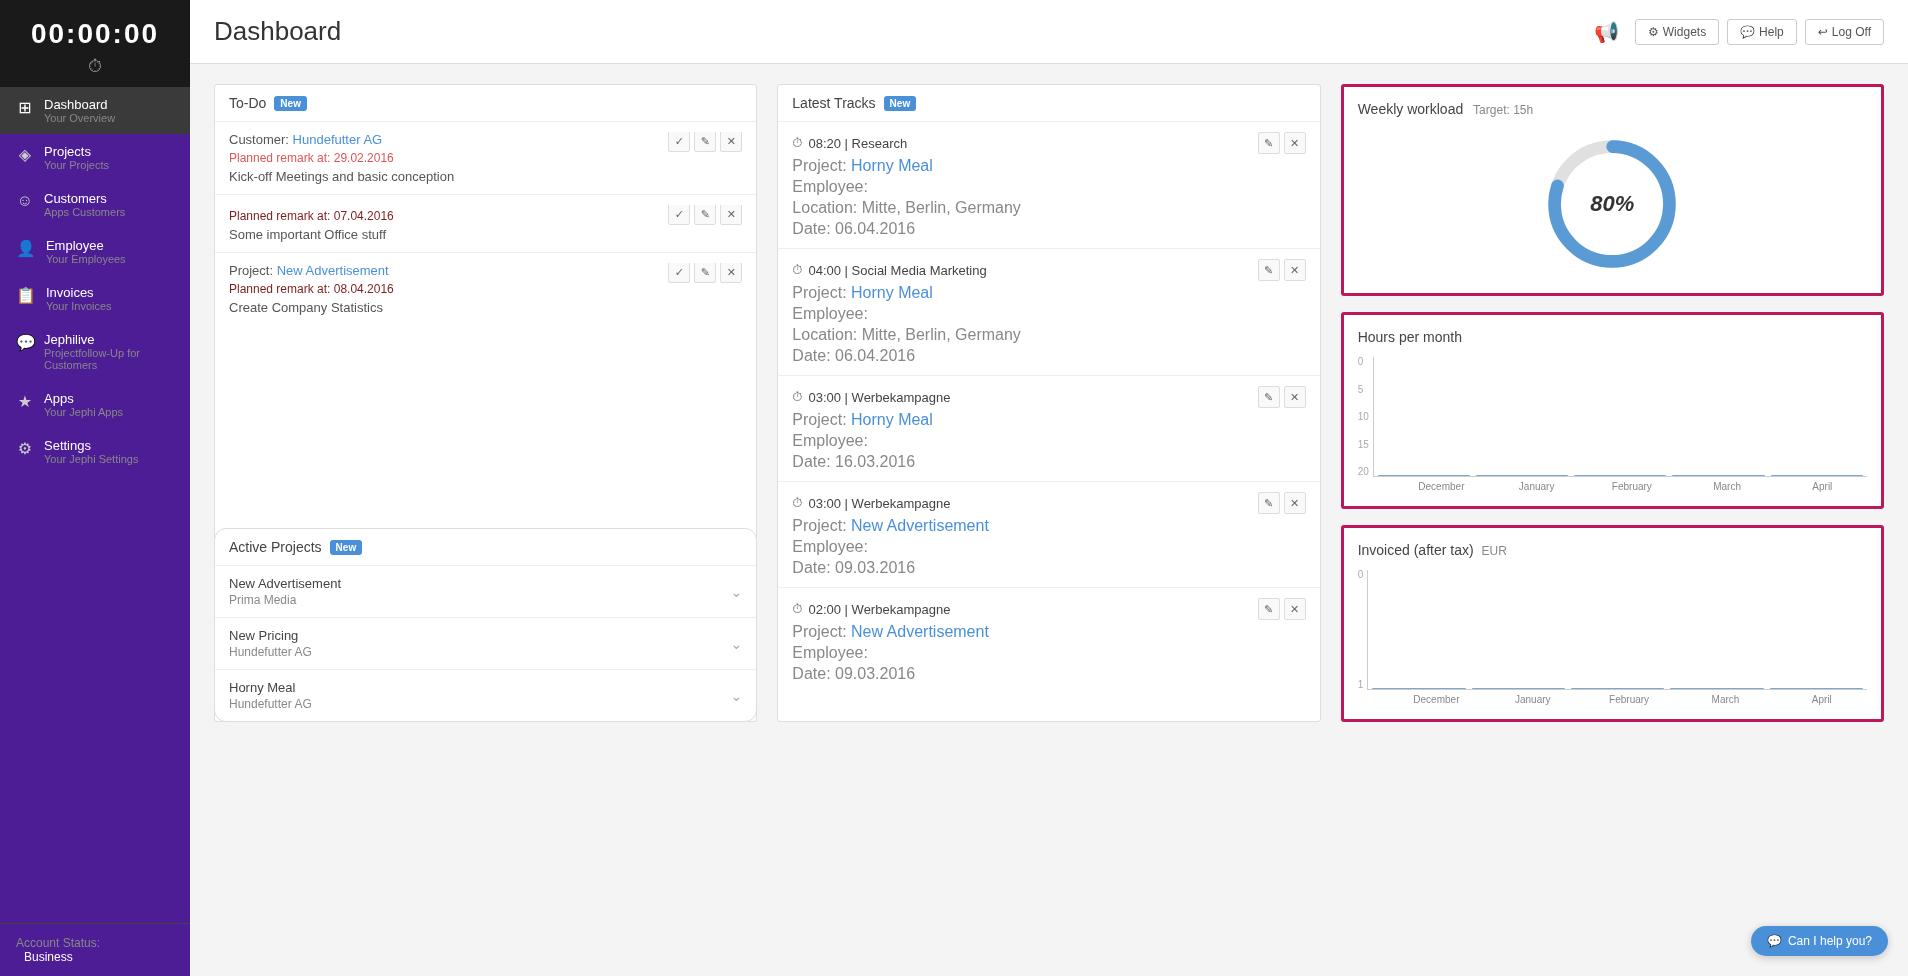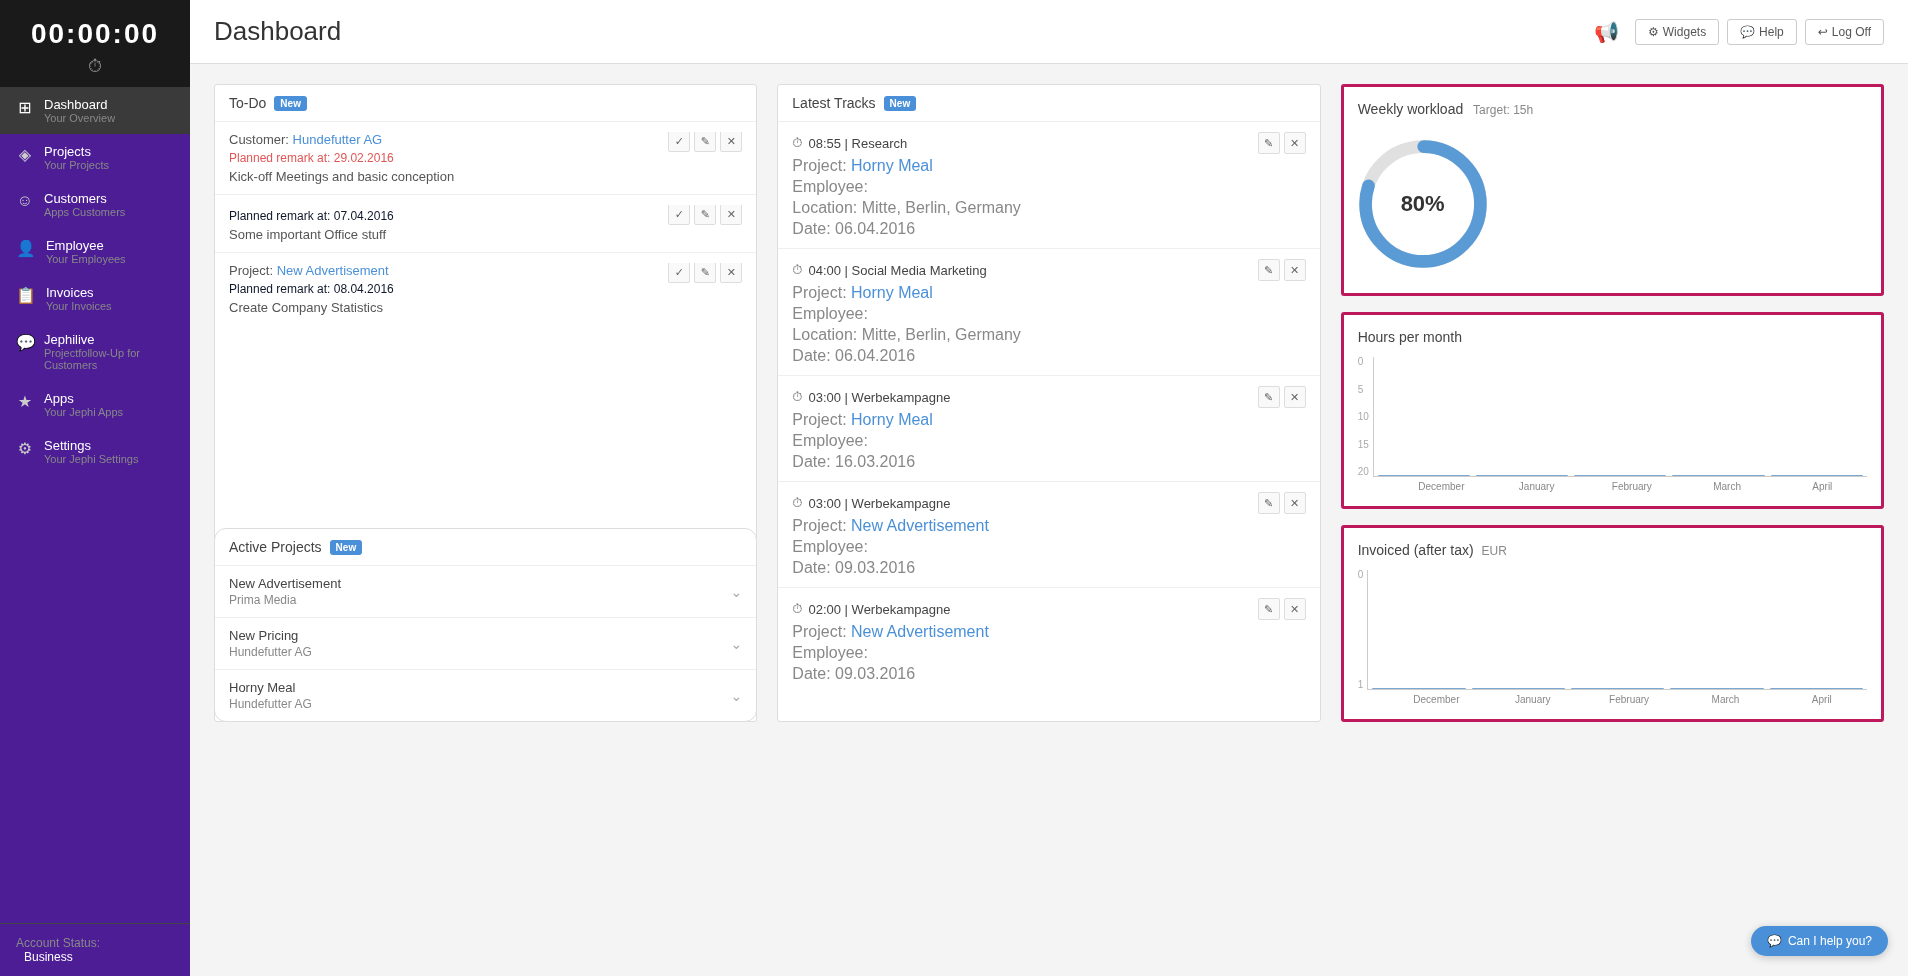--- a/index.html
+++ b/index.html
@@ -138,21 +138,21 @@
     
     #todo-panel { grid-column: 1; grid-row: 1 / 3; }
     .todo-item {
       border-bottom: 1px solid #eee;
       padding: 10px 14px;
     }
     .todo-item:last-child { border-bottom: none; }
     .todo-customer { font-size: 13px; color: #555; }
     .todo-customer a, .todo-project a { color: #4a90d9; text-decoration: none; }
     .todo-remark-red { color: #e05555; font-size: 12px; margin: 4px 0; }
-    .todo-remark-gray { color: #0f172a; font-size: 12px; margin: 4px 0; }
+    .todo-remark-gray { color: #7f1d1d; font-size: 12px; margin: 4px 0; }
     .todo-text { color: #555; font-size: 13px; margin-top: 4px; }
     .todo-actions {
       float: right;
       display: flex;
       gap: 4px;
       margin-top: -2px;
     }
     .todo-action-btn {
       background: #f9f9f9;
       border: 1px solid #ddd;
@@ -217,22 +217,24 @@
       border: 3px solid #be185d;
       border-radius: 3px;
       padding: 14px 14px;
     }
     .section-title { font-size: 14px; font-weight: 500; color: #444; margin-bottom: 12px; }
     .section-subtitle { font-size: 12px; color: #888; font-weight: normal; }
 
     
     .donut-container {
       display: flex;
+      justify-content: center;
       align-items: center;
       padding: 10px 0;
+      font-style: italic;
     }
     .donut-wrapper {
       position: relative;
       width: 130px;
       height: 130px;
     }
     .donut-wrapper svg { width: 130px; height: 130px; }
     .donut-label {
       position: absolute;
       top: 50%;
@@ -475,21 +477,21 @@
     <div class="panel" id="tracks-panel">
       <div class="panel-header">
         <span>Latest Tracks</span>
         <span class="badge-new">New</span>
       </div>
       <div id="track-items">
           <div class="track-item">
     <div class="track-header">
       <div class="track-time-title">
         <span class="clock-icon">⏱</span>
-        <span>08:55 | Research</span>
+        <span>08:20 | Research</span>
       </div>
       <div class="track-actions">
         <button class="track-action-btn">✎</button>
         <button class="track-action-btn">✕</button>
       </div>
     </div>
     <div class="track-detail">Project: <a href="#">Horny Meal</a></div>
     <div class="track-detail">Employee: </div>
     <div class="track-detail">Location: Mitte, Berlin, Germany</div>
     <div class="track-detail">Date: 06.04.2016</div>

